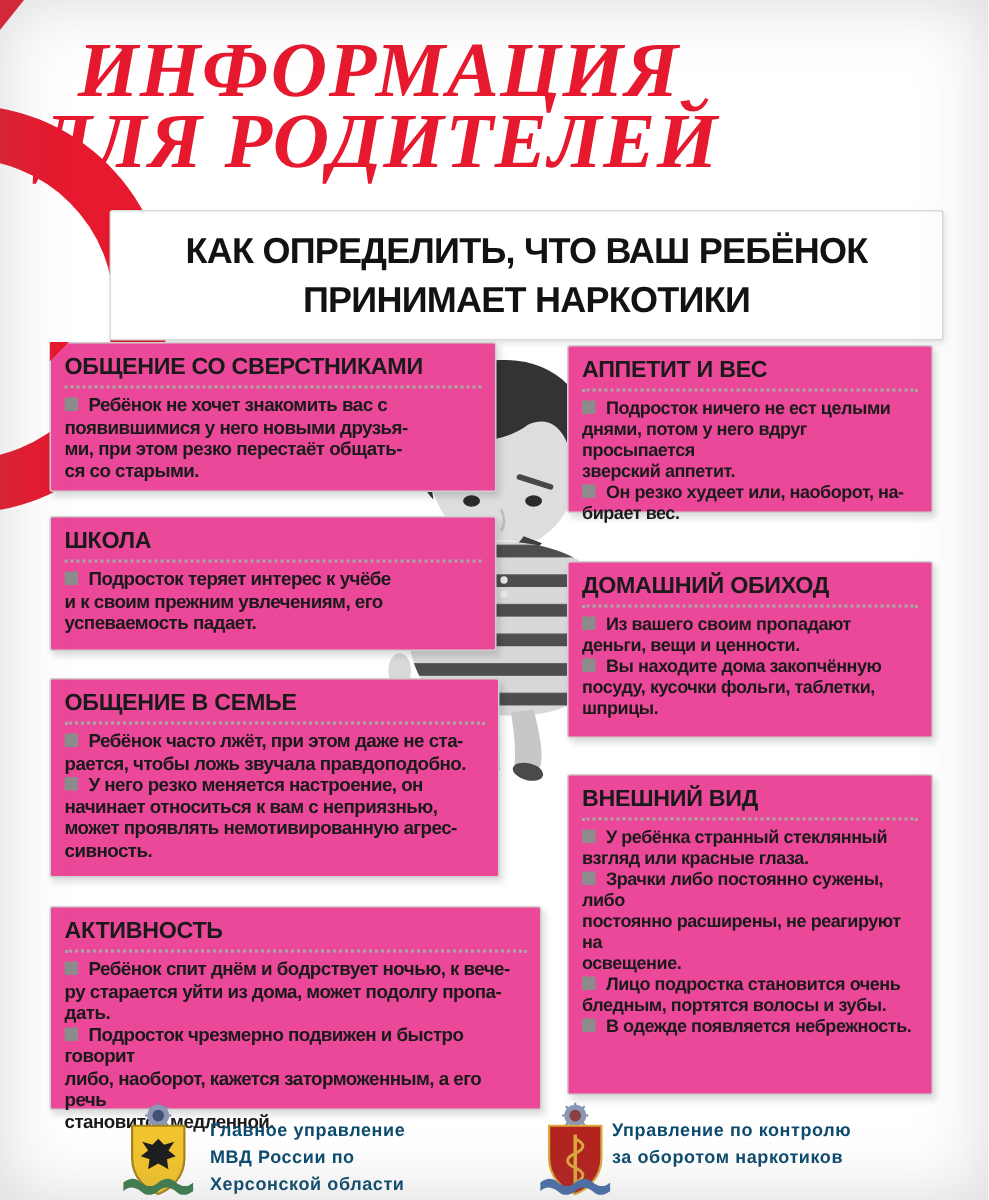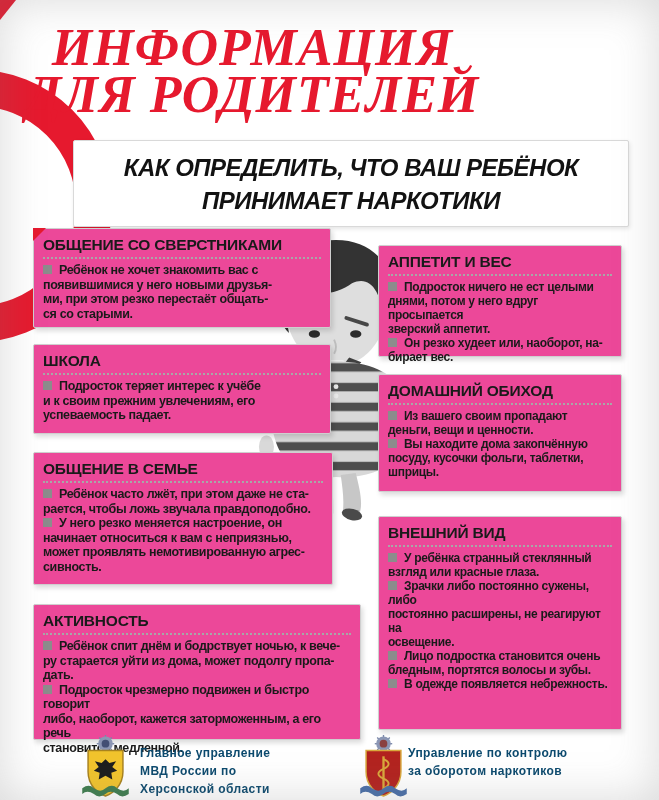--- a/index.html
+++ b/index.html
@@ -32,21 +32,21 @@
     text-align:center; color:#e6192e;
     font-family:"Liberation Serif","DejaVu Serif",serif;
     font-weight:bold; font-style:italic; font-size:52px; line-height:47px; letter-spacing:1px;
   }
   
   .head-panel{
     position:absolute; left:73px; top:140px; width:554px; height:85px; z-index:2;
     background:#fff; border:1px solid #d9d9d9; border-radius:2px;
     box-shadow:1px 2px 4px rgba(0,0,0,.10);
     display:flex; flex-direction:column; justify-content:center; text-align:center;
-    color:#121212; font-weight:bold; font-size:24px; line-height:33px; letter-spacing:-.5px;font-style:italic;
+    color:#121212; font-weight:bold; font-size:24px; line-height:33px; letter-spacing:-.5px;
   }
   
   .box{
     position:absolute; z-index:2; background:#ec4899;
     border:1px solid #cfcfcf; border-radius:2px;
     box-shadow:2px 3px 5px rgba(0,0,0,.14);
     padding:7px 9px 6px 9px; box-sizing:border-box; color:#1a1a1a;
   }
   .sec-title{
     font-weight:bold; font-size:15.5px; letter-spacing:-.2px;
@@ -155,21 +155,21 @@
   <div class="box L" style="left:33px; top:604px; width:328px; height:136px;">
     <div class="sec-title">АКТИВНОСТЬ</div>
     <p class="item"><span class="sq"></span><span class="itx">Ребёнок спит днём и бодрствует ночью, к вече-
 ру старается уйти из дома, может подолгу пропа-
 дать.</span></p>
     <p class="item"><span class="sq"></span><span class="itx">Подросток чрезмерно подвижен и быстро говорит
 либо, наоборот, кажется заторможенным, а его речь
 становится медленной.</span></p>
   </div>
 
-  <div class="box R" style="left:378px; top:245px; width:244px; height:112px;">
+  <div class="box R" style="left:378px; top:230px; width:244px; height:112px;">
     <div class="sec-title">АППЕТИТ И ВЕС</div>
     <p class="item"><span class="sq"></span><span class="itx">Подросток ничего не ест целыми
 днями, потом у него вдруг просыпается
 зверский аппетит.</span></p>
     <p class="item"><span class="sq"></span><span class="itx">Он резко худеет или, наоборот, на-
 бирает вес.</span></p>
   </div>
 
   <div class="box R" style="left:378px; top:374px; width:244px; height:118px;">
     <div class="sec-title">ДОМАШНИЙ ОБИХОД</div>

